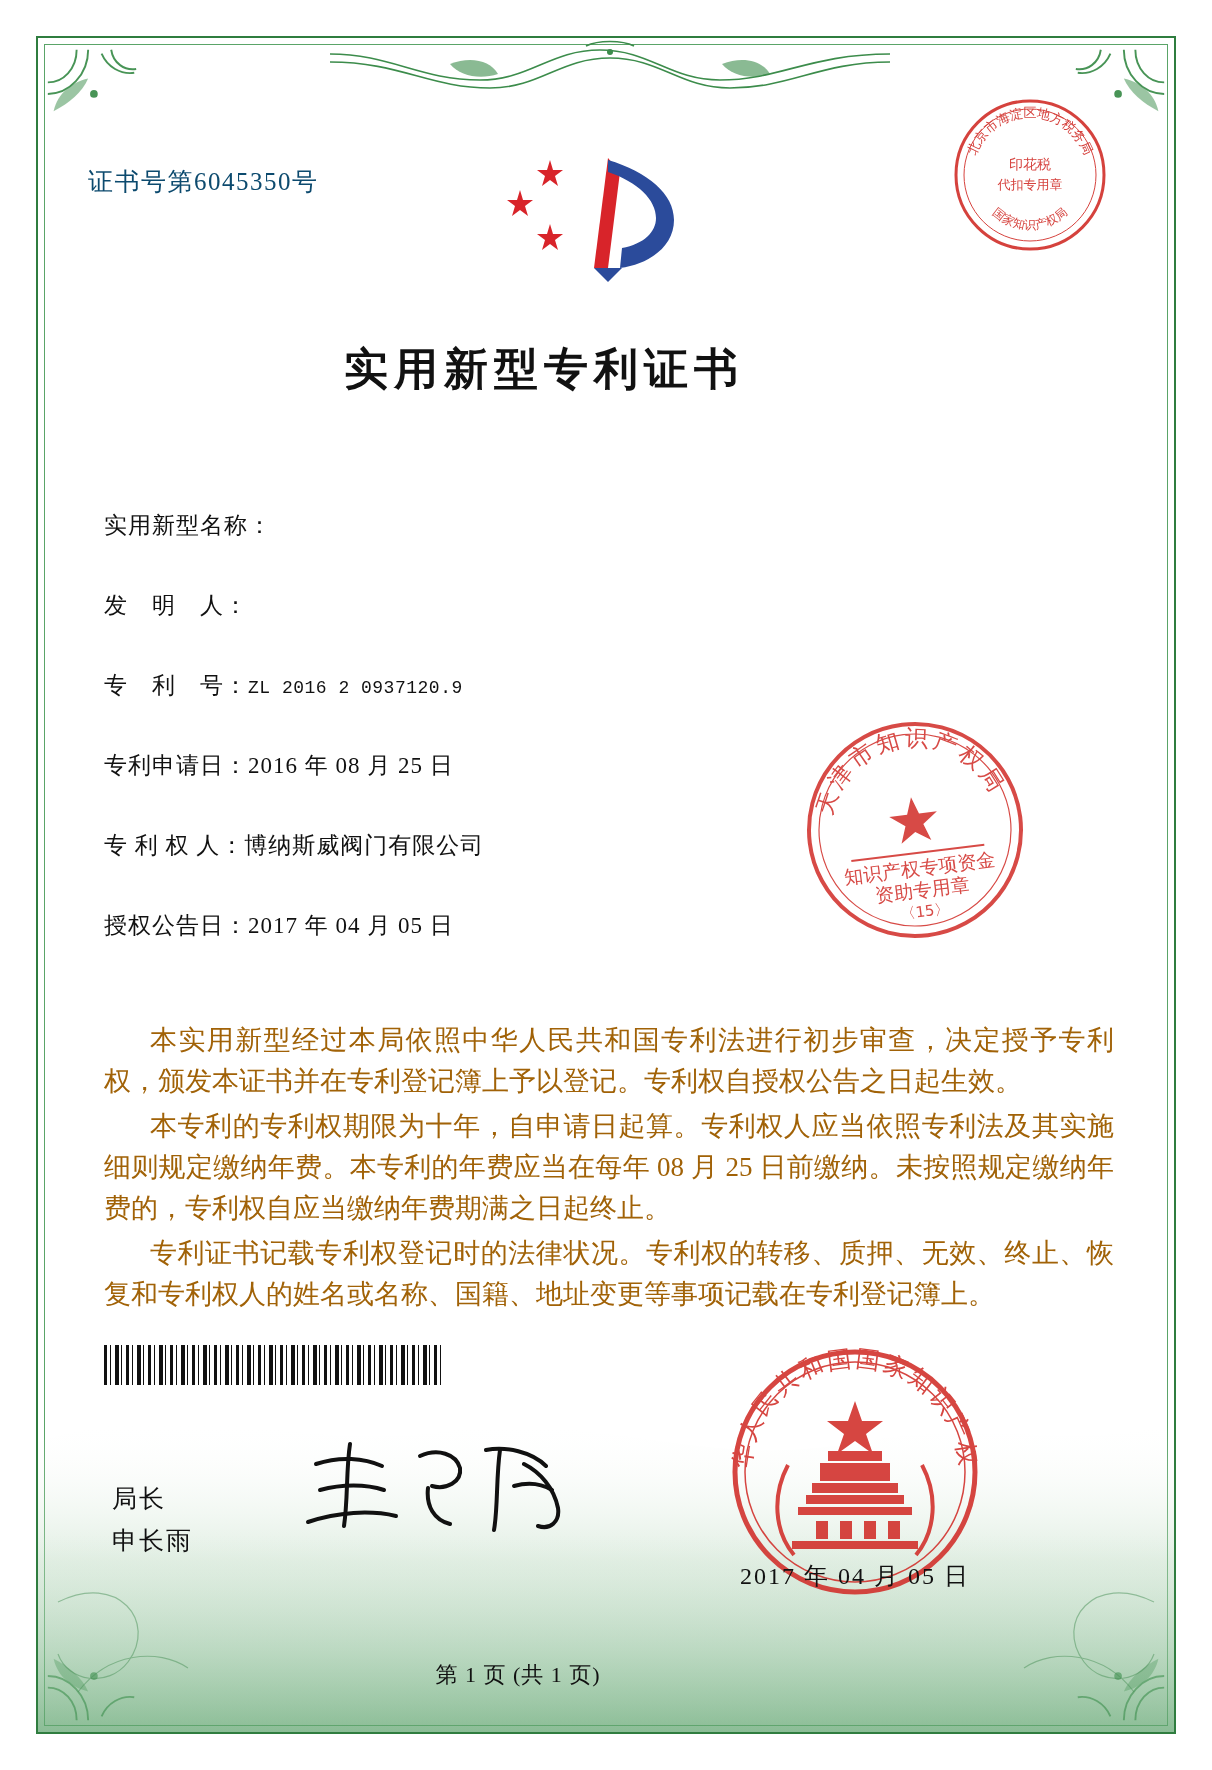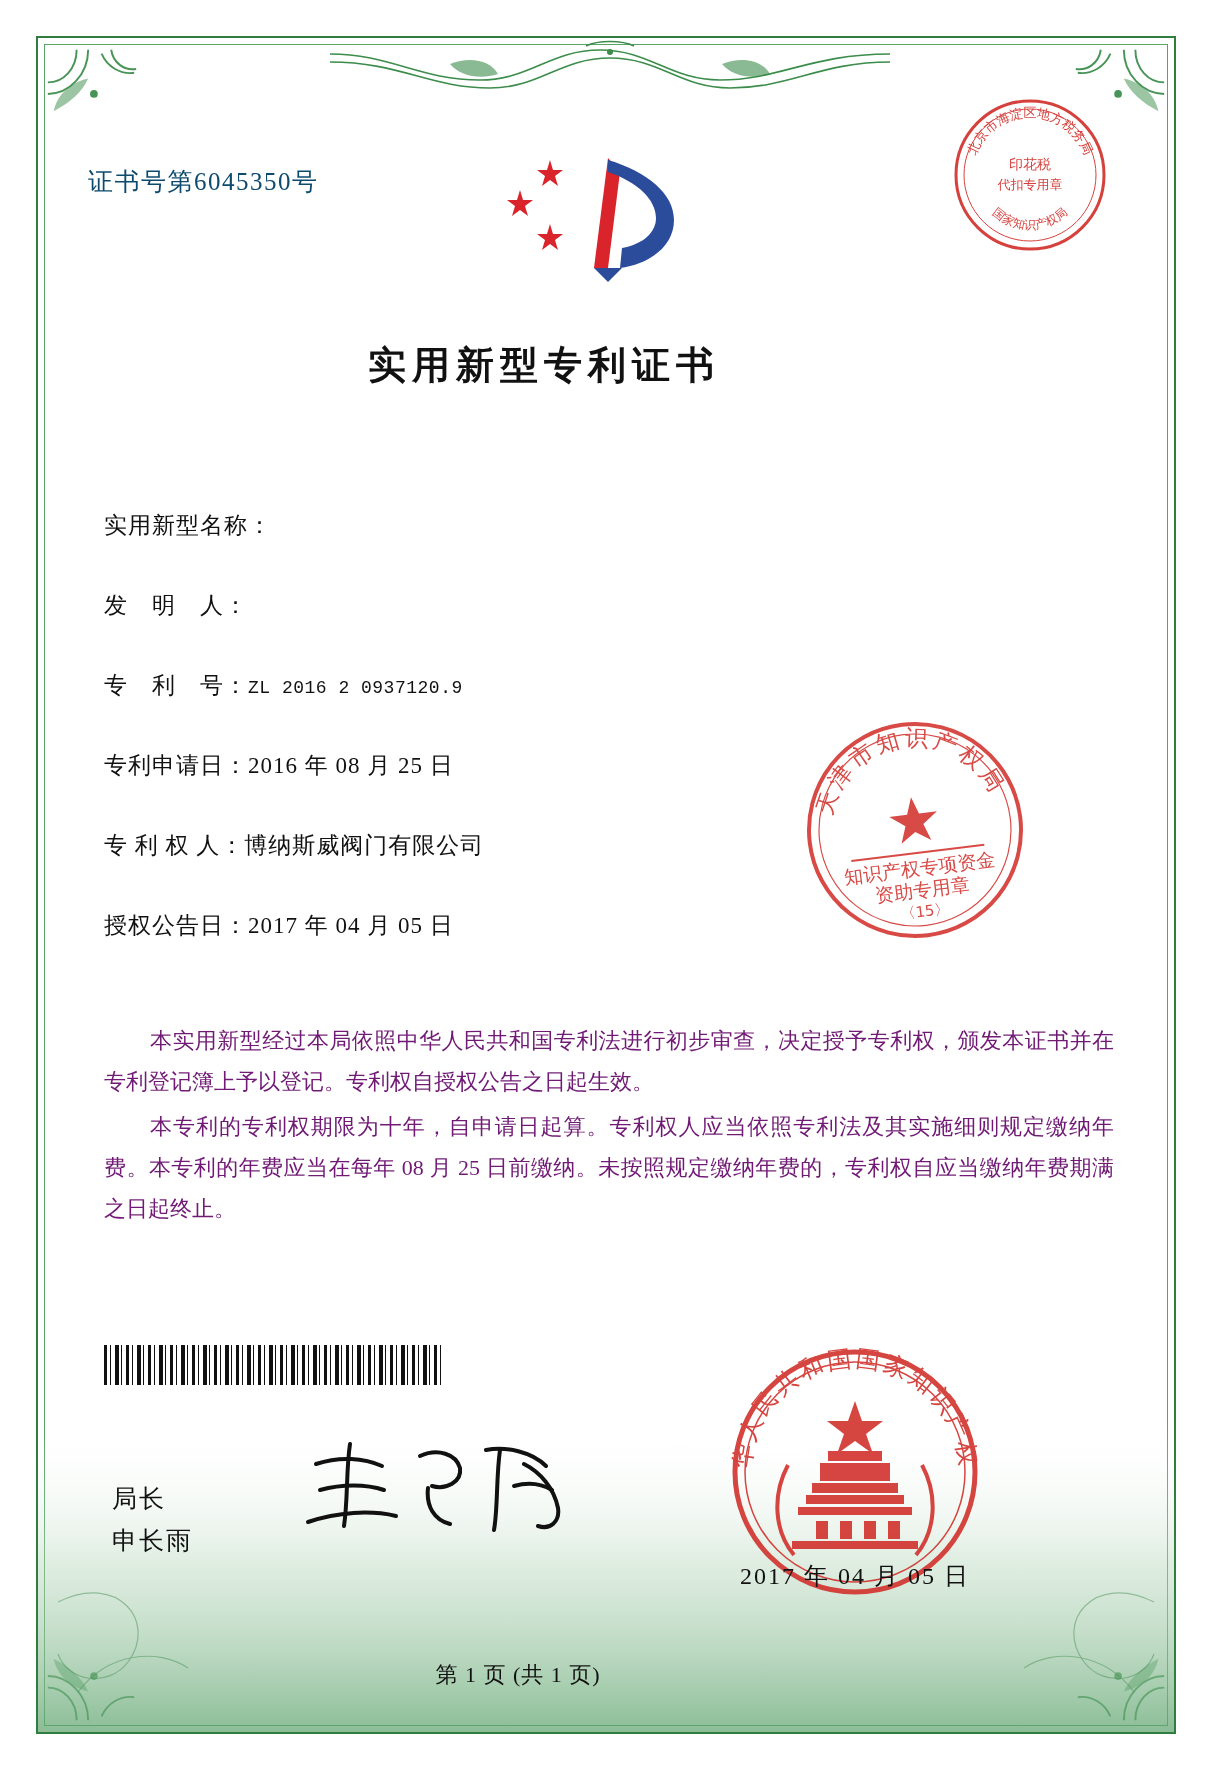--- a/index.html
+++ b/index.html
@@ -90,21 +90,21 @@
     letter-spacing: 1.5px;
     color: #0c4a6e;
   }
 
   
   .title {
     position: absolute;
     left: 0; top: 340px;
     width: 1088px;
     text-align: center;
-    font-size: 38px;
+    font-size: 44px;
     font-weight: bold;
     letter-spacing: 6px;
     color: #111;
     font-family: "DejaVu Serif", "Liberation Serif", serif;
   }
 
   
   .fields {
     position: absolute;
     left: 104px; top: 510px;
@@ -128,23 +128,23 @@
     font-family: "Liberation Mono", "DejaVu Sans Mono", monospace;
     font-size: 18px;
     letter-spacing: 0.5px;
   }
 
   
   .paras {
     position: absolute;
     left: 104px; top: 1020px;
     width: 1010px;
-    font-size: 22px;
+    font-size: 27px;
     line-height: 41px;
-    color: #701a75;
+    color: #a16207;
     text-align: justify;
   }
   .paras p {
     margin: 0 0 4px 0;
     text-indent: 46px;
   }
 
   
   .barcode {
     position: absolute;
@@ -350,20 +350,21 @@
     </div>
     <div class="field-row">
       <span class="field-label">授权公告日：</span>
       <span class="field-value">2017 年 04 月 05 日</span>
     </div>
   </div>
 
   <div class="paras">
     <p>本实用新型经过本局依照中华人民共和国专利法进行初步审查，决定授予专利权，颁发本证书并在专利登记簿上予以登记。专利权自授权公告之日起生效。</p>
     <p>本专利的专利权期限为十年，自申请日起算。专利权人应当依照专利法及其实施细则规定缴纳年费。本专利的年费应当在每年 08 月 25 日前缴纳。未按照规定缴纳年费的，专利权自应当缴纳年费期满之日起终止。</p>
+    <p>专利证书记载专利权登记时的法律状况。专利权的转移、质押、无效、终止、恢复和专利权人的姓名或名称、国籍、地址变更等事项记载在专利登记簿上。</p>
   </div>
 
   <div class="barcode"></div>
 
   <div class="sig-label">
     <div>局长</div>
     <div>申长雨</div>
   </div>
 
   <div class="sig-script">

